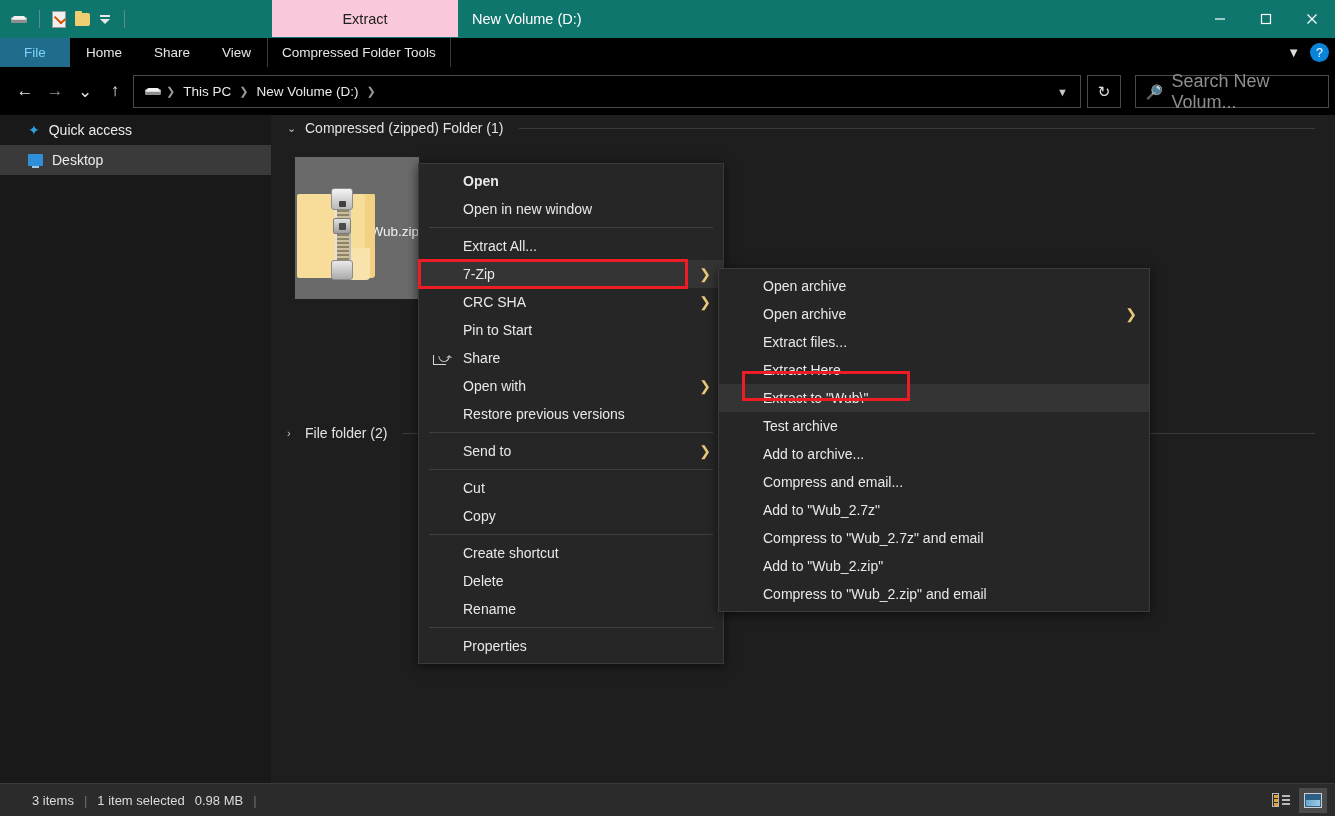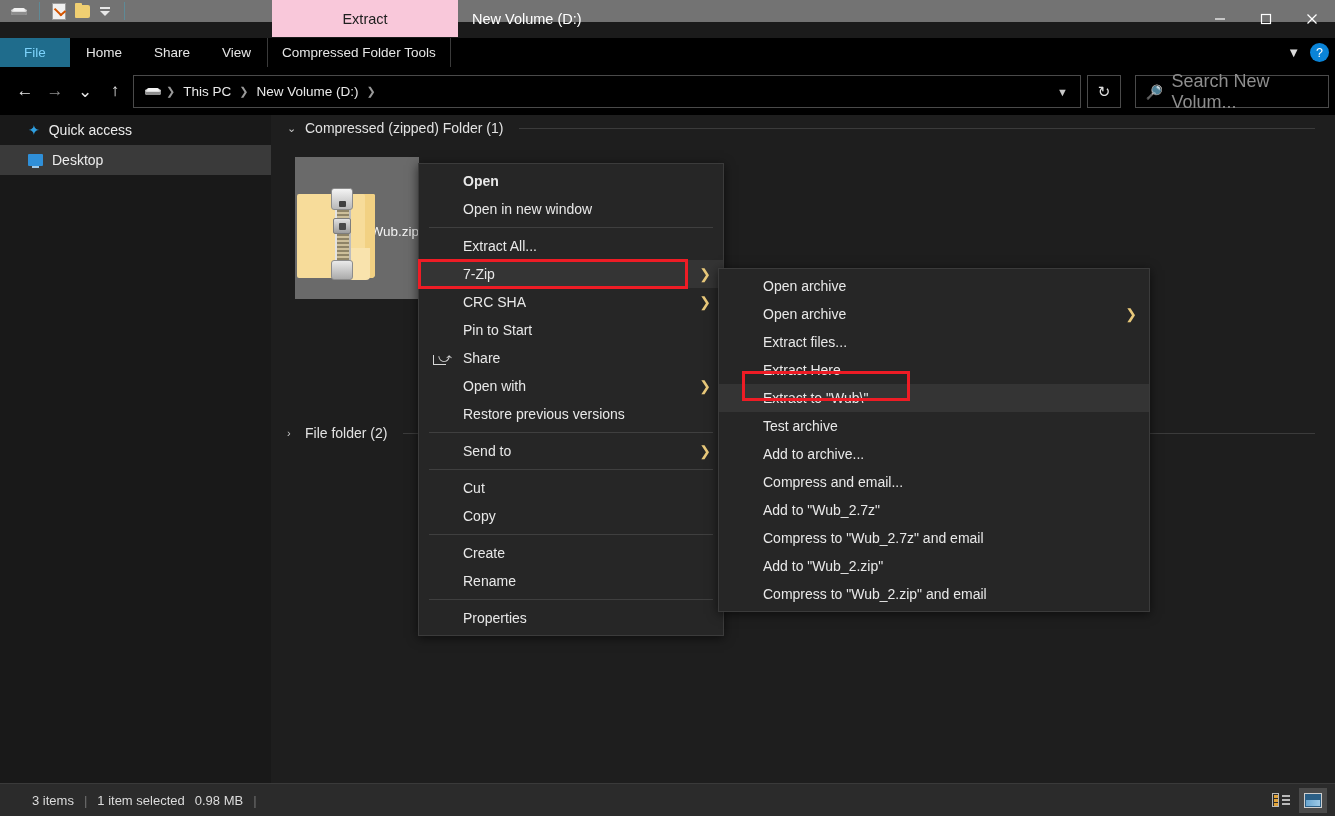--- a/index.html
+++ b/index.html
@@ -10,22 +10,22 @@
     overflow: hidden;
   }
   #app {
     position: relative;
     width: 1335px; height: 816px;
     background: #1b1b1b;
   }
 
   
   .titlebar {
-    position: absolute; left: 0; top: 0; width: 1335px; height: 22px;
-    background: #737373;
+    position: absolute; left: 0; top: 0; width: 1335px; height: 38px;
+    background: #0f766e;
     display: flex; align-items: center;
   }
   .qat {
     display: flex; align-items: center; height: 38px;
     padding-left: 10px; gap: 3px;
   }
   .qat-sep {
     width: 1px; height: 18px; background: #5e8a97; margin: 0 6px;
   }
   .qat-icon {
@@ -466,21 +466,24 @@
     </div>
     <div class="msep"></div>
     <div class="mi">
         <span>Cut</span>
       </div>
     <div class="mi">
         <span>Copy</span>
       </div>
     <div class="msep"></div>
     <div class="mi">
-        <span>Create</span>
+        <span>Create shortcut</span>
+      </div>
+    <div class="mi">
+        <span>Delete</span>
       </div>
     <div class="mi">
         <span>Rename</span>
       </div>
     <div class="msep"></div>
     <div class="mi">
         <span>Properties</span>
       </div>
   </div>
 

